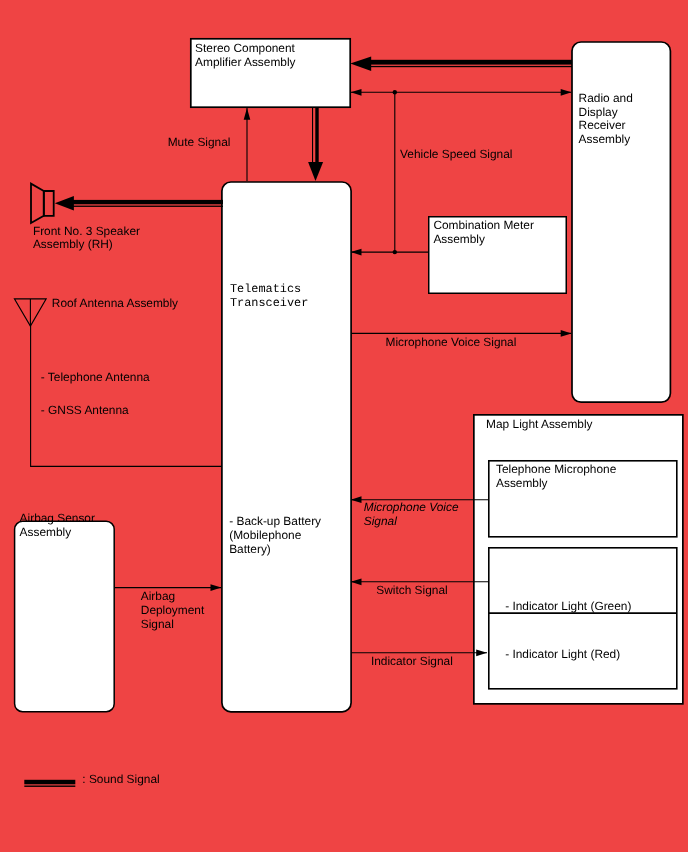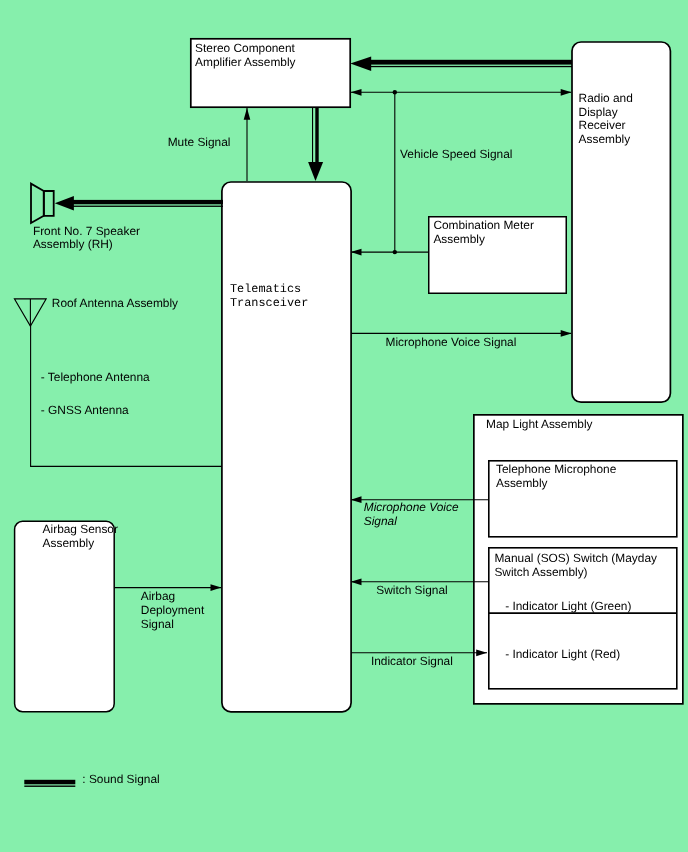--- a/index.html
+++ b/index.html
@@ -1,18 +1,18 @@
 <!DOCTYPE html>
 <html><head>
 <meta charset="utf-8">
 <style>
   html,body{margin:0;padding:0;background:#ffffff;}
   body{width:688px;height:852px;font-family:"Liberation Sans",sans-serif;color:#000000;
        -webkit-font-smoothing:antialiased;text-rendering:geometricPrecision;}
-  #stage{position:relative;width:688px;height:852px;overflow:hidden;background:#86efac;}
+  #stage{position:relative;width:688px;height:852px;overflow:hidden;background:#ef4444;}
   svg#wires{position:absolute;left:0;top:0;width:688px;height:852px;}
   .tx{position:absolute;font-size:11.9px;line-height:13.8px;color:#000000;white-space:nowrap;}
   .ln{height:13.8px;}
 </style>
 </head>
 <body>
 
 <div id="stage">
 <svg id="wires" viewBox="0 0 688 852">
   <path d="M 30.6 325.5 L 30.6 466.4 L 222 466.4" fill="none" stroke="#000000" stroke-width="1.1"></path>
@@ -82,55 +82,56 @@
       <div class="ln">Display</div>
       <div class="ln">Receiver</div>
       <div class="ln">Assembly</div>
     </div>
 
   <div class="tx" style="left:229.9px;top:282.77px;font-family:Liberation Mono, monospace;">
       <div class="ln">Telematics</div>
       <div class="ln">Transceiver</div>
     </div>
 
+  <div class="tx" style="left:229.2px;top:515.06px;">
+      <div class="ln">- Back-up Battery</div>
+      <div class="ln">(Mobilephone</div>
+      <div class="ln">Battery)</div>
+    </div>
 
   <div class="tx" style="left:433.4px;top:219.16px;">
       <div class="ln">Combination Meter</div>
       <div class="ln">Assembly</div>
     </div>
 
-  <div class="tx" style="left:19.6px;top:523px;margin-left:23px;">
+  <div class="tx" style="left:19.6px;top:512px;">
       <div class="ln">Airbag Sensor</div>
       <div class="ln">Assembly</div>
     </div>
 
   <div class="tx" style="left:486.1px;top:417.67px;">
       <div class="ln">Map Light Assembly</div>
     </div>
 
   <div class="tx" style="left:496px;top:462.77px;">
       <div class="ln">Telephone Microphone</div>
       <div class="ln">Assembly</div>
     </div>
 
-  <div class="tx" style="left:494.4px;top:552.06px;">
-      <div class="ln">Manual (SOS) Switch (Mayday</div>
-      <div class="ln">Switch Assembly)</div>
-    </div>
 
   <div class="tx" style="left:505.2px;top:588px;margin-top:12px;">
       <div class="ln">- Indicator Light (Green)</div>
     </div>
 
   <div class="tx" style="left:505.2px;top:648.06px;">
       <div class="ln">- Indicator Light (Red)</div>
     </div>
 
   <div class="tx" style="left:32.9px;top:224.56px;">
-      <div class="ln">Front No. 7 Speaker</div>
+      <div class="ln">Front No. 3 Speaker</div>
       <div class="ln">Assembly (RH)</div>
     </div>
 
   <div class="tx" style="left:51.8px;top:297.37px;">
       <div class="ln">Roof Antenna Assembly</div>
     </div>
 
   <div class="tx" style="left:40.8px;top:371.37px;">
       <div class="ln">- Telephone Antenna</div>
     </div>

